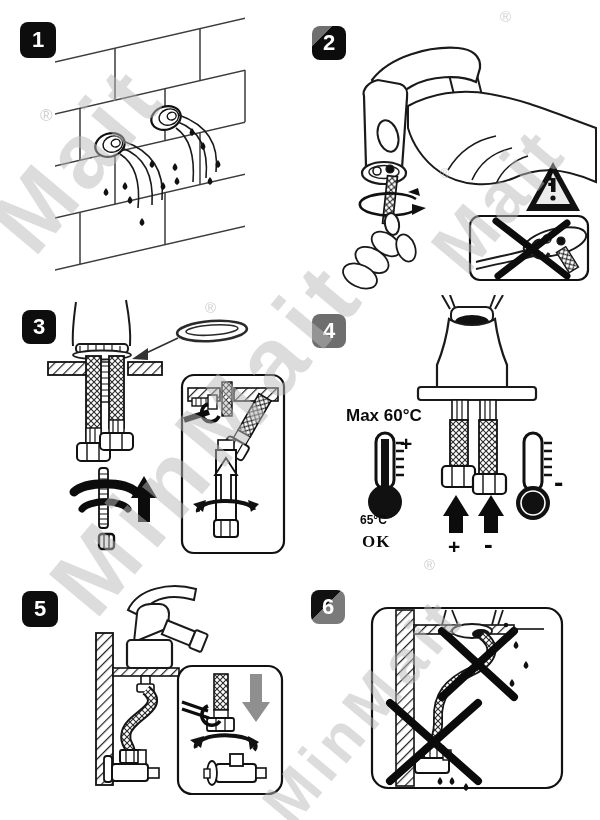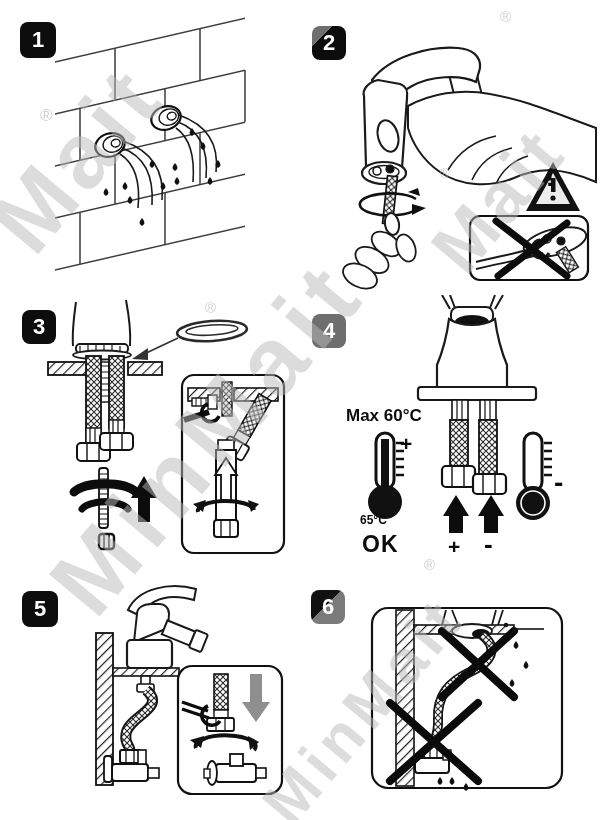--- a/index.html
+++ b/index.html
@@ -14,21 +14,21 @@
   #badge-2{left:312px;top:26px;background:linear-gradient(135deg,#6f6f6f 30%,#0c0c0c 30%);}
   #badge-3{left:22px;top:310px;}
   #badge-4{left:312px;top:314px;background:#6e6e6e;}
   #badge-5{left:22px;top:591px;width:36px;height:36px;}
   #badge-6{left:311px;top:590px;background:linear-gradient(135deg,#111 45%,#7a7a7a 45%);}
   .label{position:absolute;font-weight:700;color:#0b0b0b;white-space:nowrap;line-height:1;}
   
   .t-max{left:46px;top:112px;font-size:17px;}
   .t-plus{left:100px;top:138px;font-size:21px;}
   .t-65{left:60px;top:219px;font-size:12px;}
-  .t-ok{left:62px;top:238px;font-size:23px;letter-spacing:1px;}
+  .t-ok{left:62px;top:238px;font-size:17px;letter-spacing:1px;font-family:Liberation Serif, serif;}
   .t-aplus{left:148px;top:241px;font-size:21px;}
   .t-aminus{left:184px;top:236px;font-size:26px;}
   .t-rminus{left:254px;top:174px;font-size:28px;}
   
   .t-excl{left:246px;top:156px;font-size:24px;color:#0b0b0b;}
   
   .wm{position:absolute;color:rgba(185,185,185,.5);font-weight:700;z-index:4;
       pointer-events:none;transform-origin:left top;}
   .wm1{left:-30px;top:205px;font-size:92px;transform:rotate(-50deg);letter-spacing:6px;}
   .wm2{left:28px;top:565px;font-size:96px;transform:rotate(-50deg);letter-spacing:10px;}

